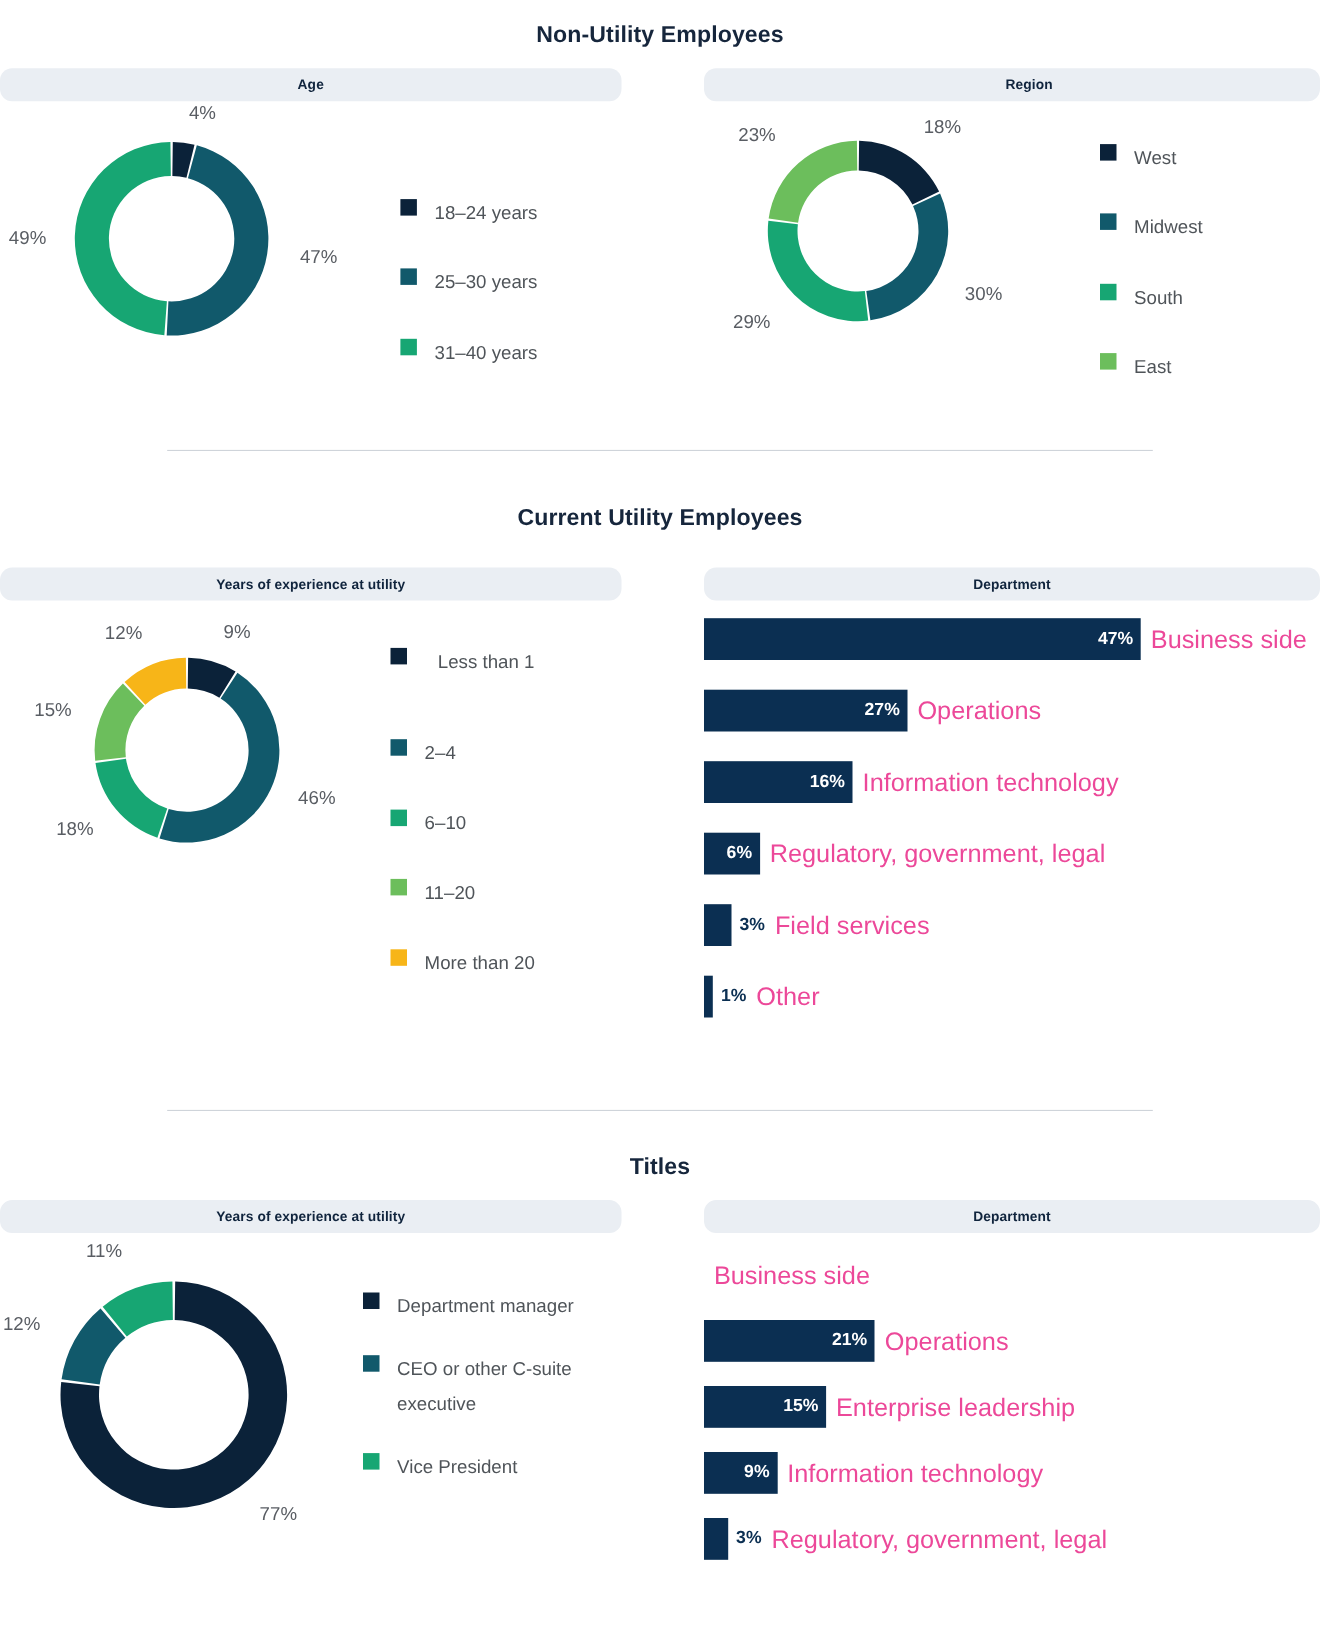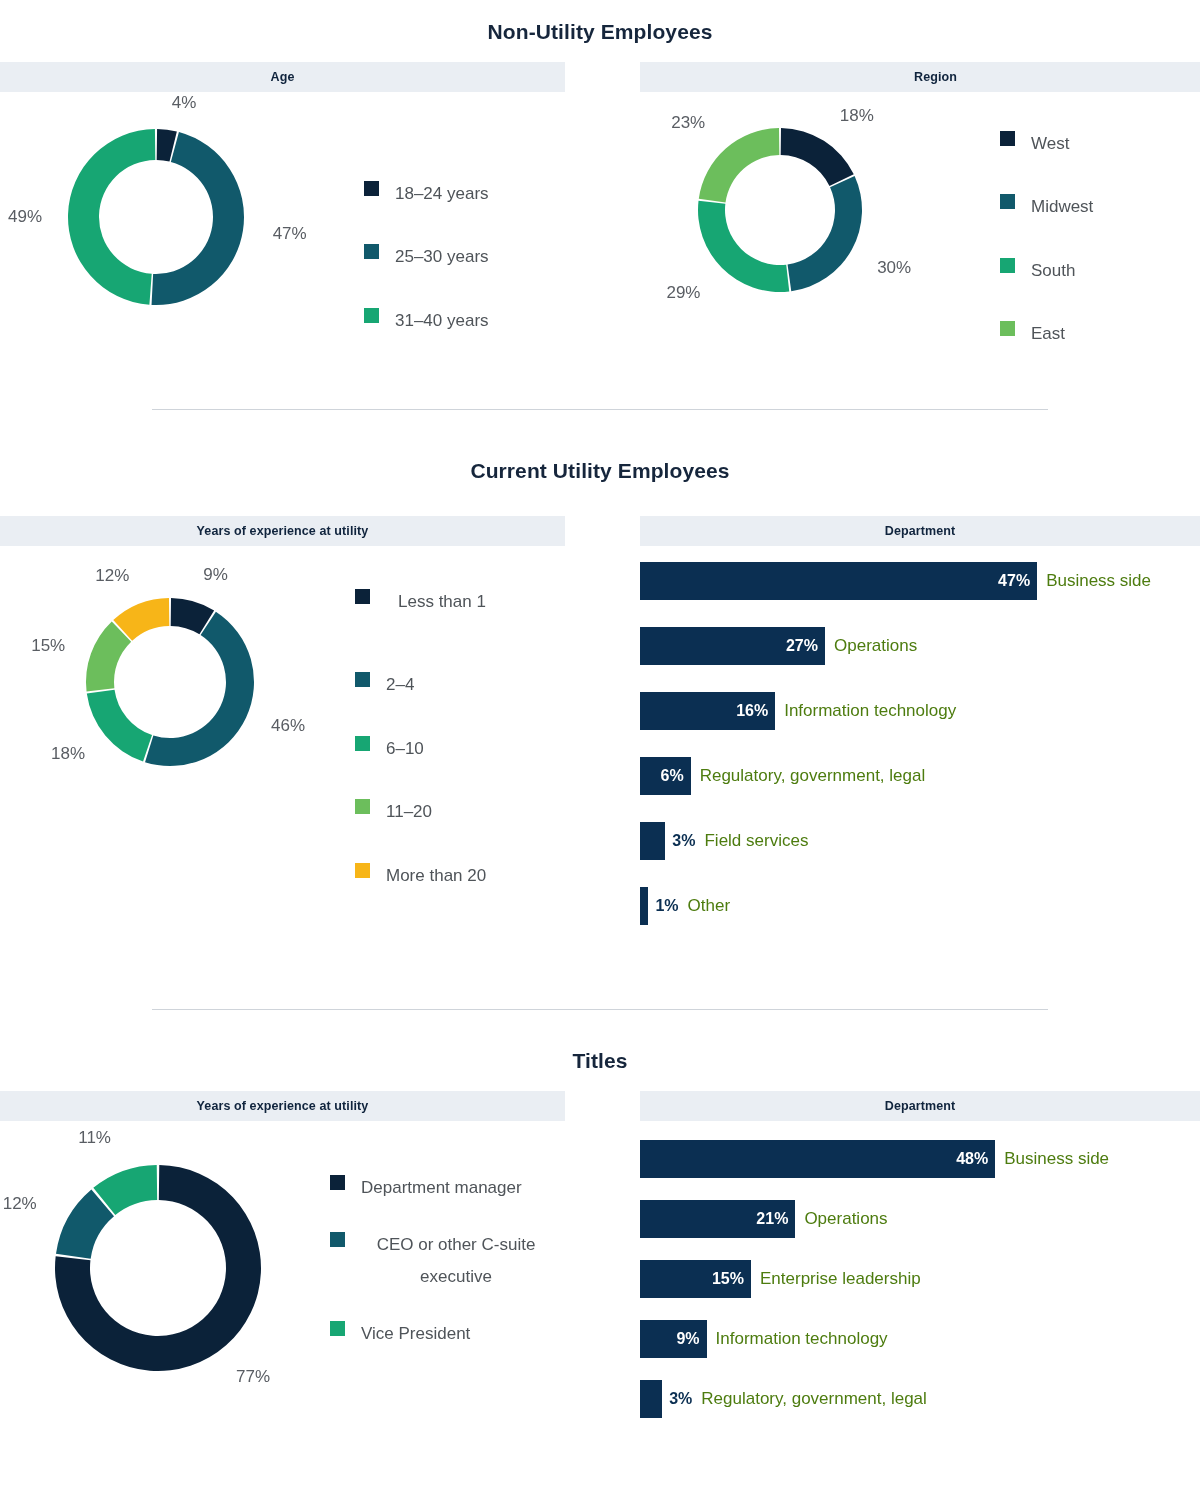--- a/index.html
+++ b/index.html
@@ -38,20 +38,21 @@
     position: absolute;
     height: 30px;
     background: #eaeef3;
     color: #10243d;
     font-size: 12.5px;
     font-weight: bold;
     display: flex;
     align-items: center;
     justify-content: center;
     letter-spacing: 0.1px;
+    border-radius: 11px;
   }
   #hdr-age        { left: 0px;   top: 62px;   width: 565px; }
   #hdr-region     { left: 640px; top: 62px;   width: 560px; padding-left: 31px; }
   #hdr-exp1       { left: 0px;   top: 516px;  width: 565px; }
   #hdr-dept1      { left: 640px; top: 516px;  width: 560px; }
   #hdr-exp2       { left: 0px;   top: 1091px; width: 565px; }
   #hdr-dept2      { left: 640px; top: 1091px; width: 560px; }
 
   
   .donut-wrap { position: absolute; }
@@ -62,21 +63,20 @@
     font-size: 17px;
     fill: #595d63;
   }
 
   
   .legend { position: absolute; }
   .legend-row {
     display: flex;
     align-items: flex-start;
     margin-bottom: 14px;
-    text-align: center;
   }
   .legend-swatch {
     width: 15px; height: 15px;
     flex: 0 0 15px;
     margin-top: 3px;
     margin-right: 16px;
   }
   .legend-text {
     font-size: 17px;
     color: #4f5459;
@@ -105,22 +105,22 @@
     font-weight: bold;
     padding-right: 7px;
     white-space: nowrap;
   }
   .bar-value.outside {
     color: #0b2f52;
     padding-right: 0;
     padding-left: 7px;
   }
   .bar-label {
-    font-size: 17px;
-    color: #4d7c0f;
+    font-size: 23px;
+    color: #ec4899;
     padding-left: 9px;
     white-space: nowrap;
   }
 </style>
 </head>
 <body>
 
 <div class="page">
 
   <div class="section-title" id="title-nonutility">Non-Utility Employees</div>
@@ -314,23 +314,20 @@
         <span class="legend-text">CEO or other C-suite executive</span>
       </div>
       <div class="legend-row" style="margin-bottom: 26px;">
         <span class="legend-swatch" style="background: rgb(23, 166, 115);"></span>
         <span class="legend-text">Vice President</span>
       </div>
     </div>
 
   <div class="barchart" id="bar-dept2" style="left:640px; top:1140px;">
       <div class="bar-row" style="margin-bottom: 22px;">
-        <div class="bar" style="width: 355.2px; background: rgb(11, 47, 82);">
-          <span class="bar-value">48%</span>
-        </div>
         <span class="bar-label">Business side</span>
       </div>
       <div class="bar-row" style="margin-bottom: 22px;">
         <div class="bar" style="width: 155.4px; background: rgb(11, 47, 82);">
           <span class="bar-value">21%</span>
         </div>
         <span class="bar-label">Operations</span>
       </div>
       <div class="bar-row" style="margin-bottom: 22px;">
         <div class="bar" style="width: 111px; background: rgb(11, 47, 82);">

